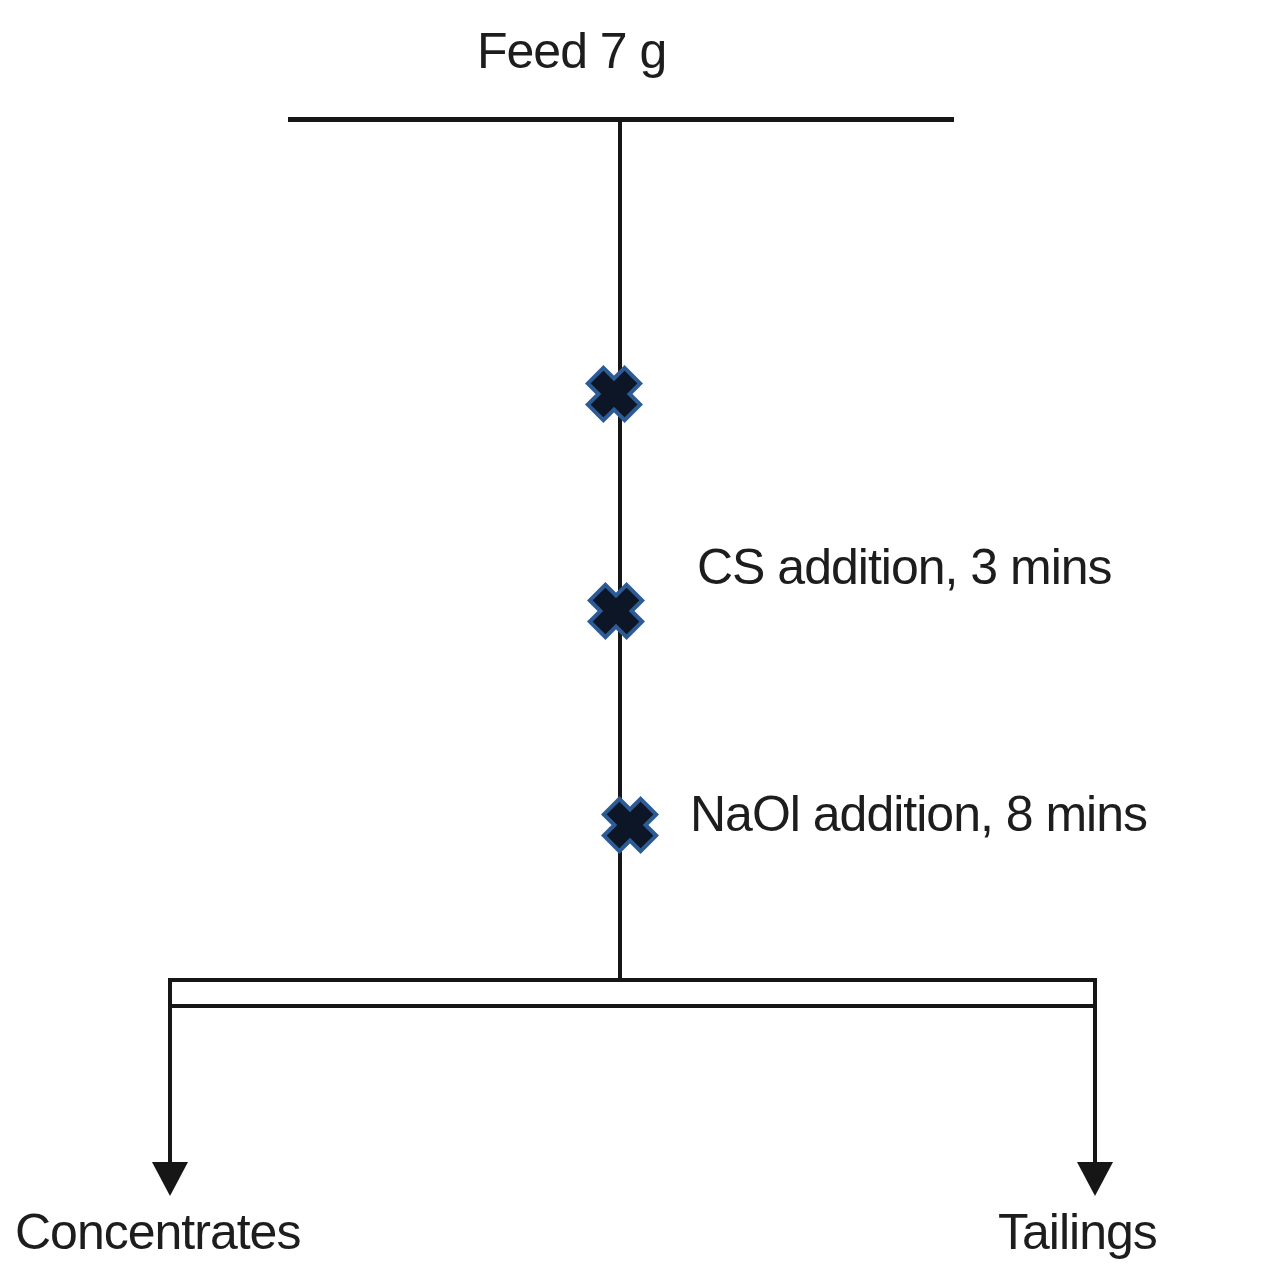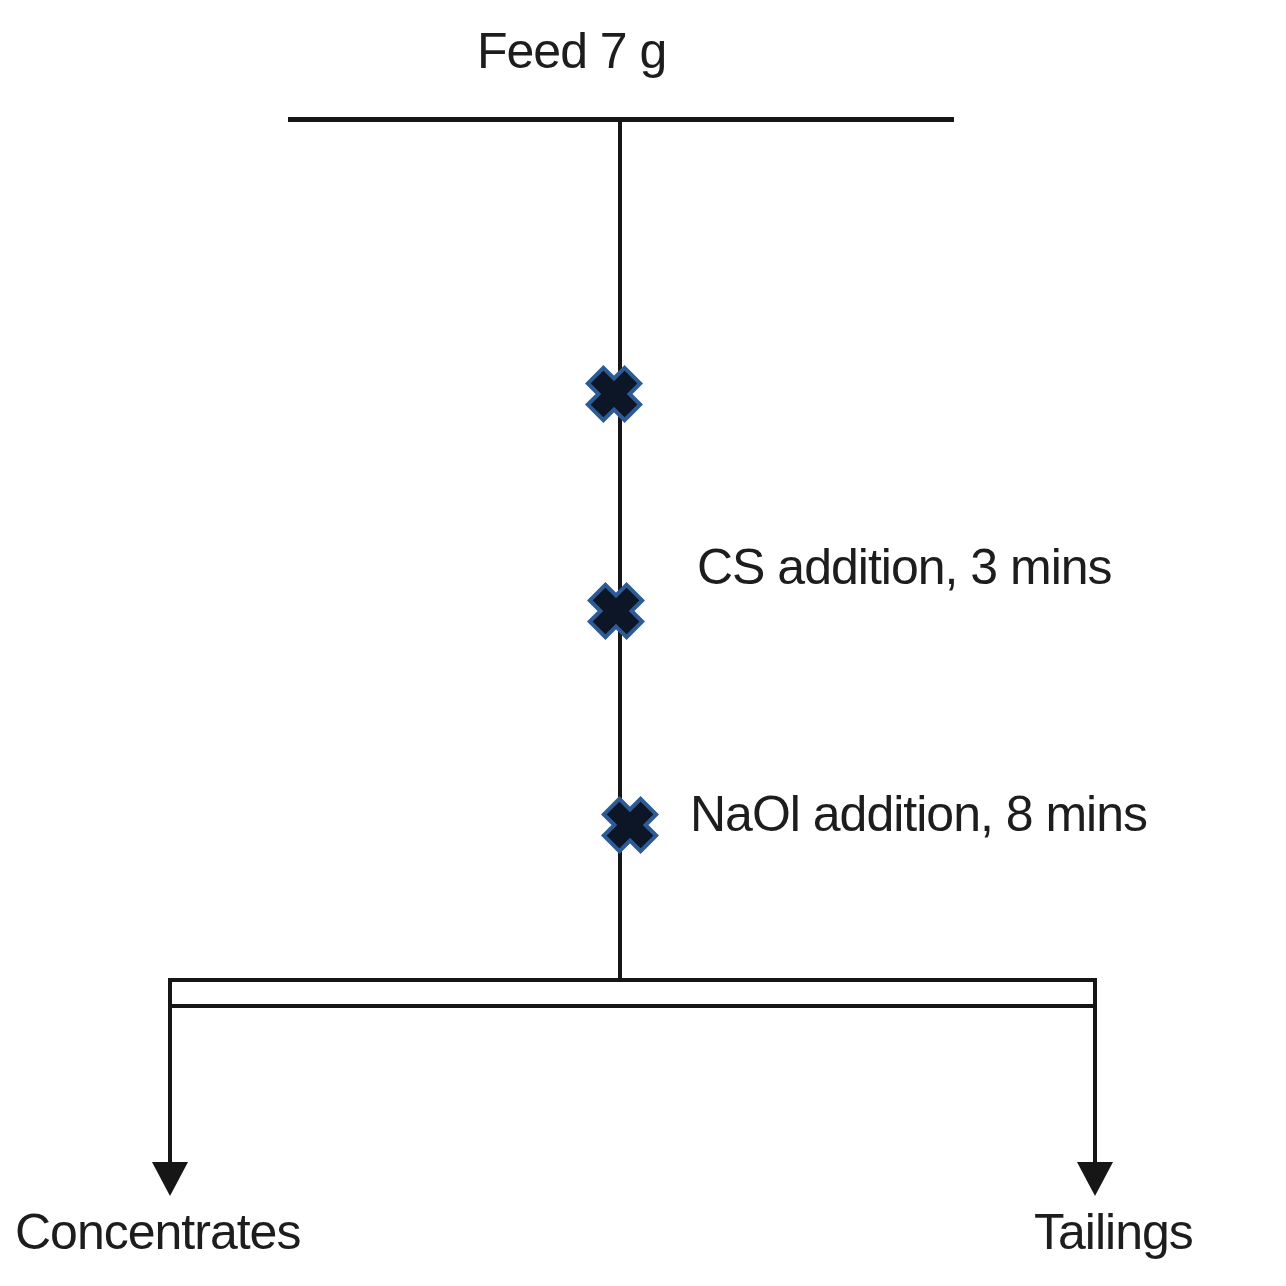--- a/index.html
+++ b/index.html
@@ -23,21 +23,21 @@
     letter-spacing: -1px;
     white-space: pre;
     color: #1d1d1d;
   }
   .title { left: 477px; top: 26px; }
   .step-label { }
   .l1 { left: 660px; top: 358px; }
   .l2 { left: 677px; top: 542px; margin-left: 20px; }
   .l3 { left: 690px; top: 789px; }
   .out-concentrates { left: 15px;  top: 1207px; }
-  .out-tailings     { left: 998px; top: 1207px; margin-left: 36px; }
+  .out-tailings     { left: 998px; top: 1207px; }
 
   .hline, .vline {
     position: absolute;
     background: #161616;
   }
   .top-bar   { left: 288px; top: 117px; width: 666px; height: 5px; }
   .main-line { left: 618px; top: 117px; width: 4px;  height: 867px; }
 
   .splitter {
     position: absolute;

